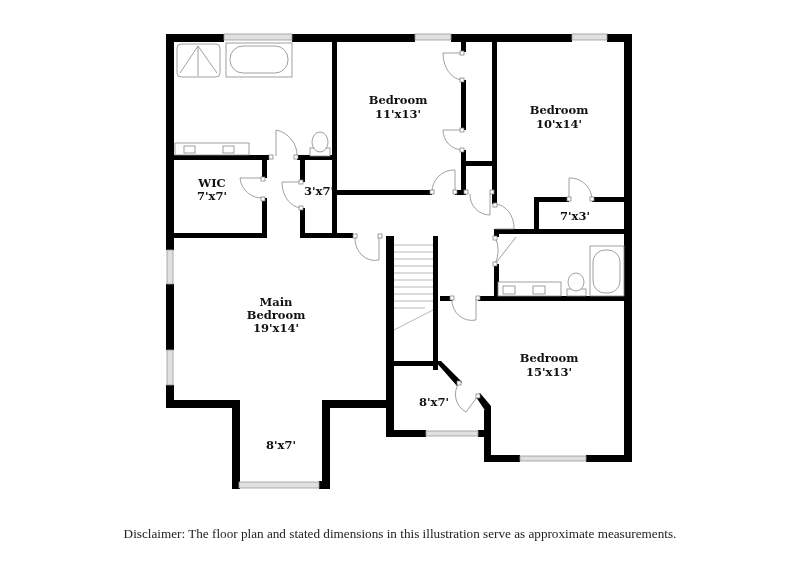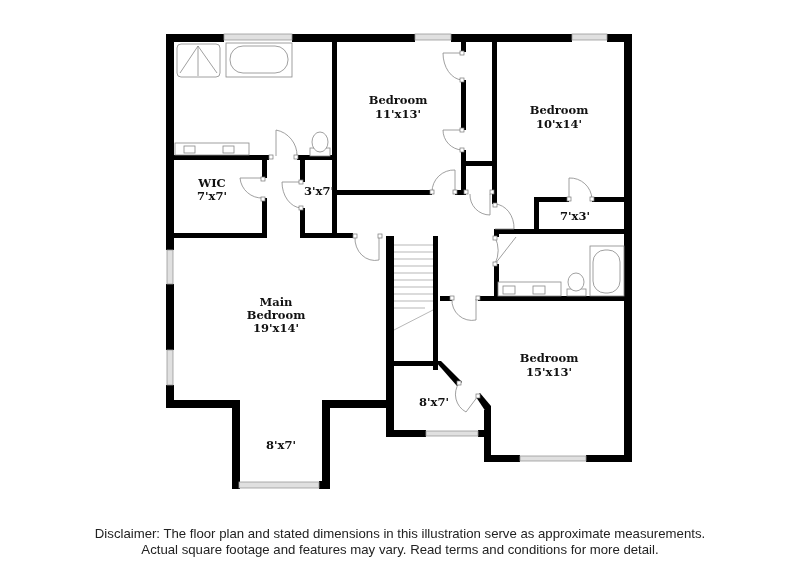--- a/index.html
+++ b/index.html
@@ -5,21 +5,21 @@
   html, body { margin: 0; padding: 0; background: #ffffff; }
   body { width: 800px; height: 582px; position: relative; overflow: hidden; font-family: "DejaVu Serif", "Liberation Serif", serif; }
   #plan { position: absolute; left: 0; top: 0; width: 800px; height: 520px; }
   .room-label { font-family: "DejaVu Serif", "Liberation Serif", serif; font-weight: bold; font-size: 11.5px; fill: #111; text-anchor: middle; }
   .wall { fill: #000; }
   .thin { fill: none; stroke: #888; stroke-width: 0.8; }
   .fixture { fill: #fff; stroke: #888; stroke-width: 0.8; }
   .window { fill: #e0e0e0; stroke: #9a9a9a; stroke-width: 0.8; }
   .jamb { fill: #fff; stroke: #777; stroke-width: 0.7; }
   .stair { stroke: #999; stroke-width: 0.7; }
-  #disclaimer { position: absolute; left: 0; top: 526px; width: 800px; text-align: center; font-family: Liberation Sans, sans-serif; font-size: 13.2px; line-height: 16px; color: #222; }
+  #disclaimer { position: absolute; left: 0; top: 526px; width: 800px; text-align: center; font-family: Liberation Serif, serif; font-size: 13.2px; line-height: 16px; color: #222; }
   #disclaimer div { white-space: nowrap; }
 </style>
 </head>
 <body>
 
 <svg id="plan" viewBox="0 0 800 520" xmlns="http://www.w3.org/2000/svg">
 
   <g>
 
     <rect class="wall" x="166" y="34" width="58" height="8"></rect>
@@ -225,14 +225,13 @@
 
     <text class="room-label" x="434" y="406">8'x7'</text>
 
     <text class="room-label" x="549" y="362">Bedroom</text>
     <text class="room-label" x="549" y="376">15'x13'</text>
   </g>
 </svg>
 
 <div id="disclaimer">
   <div>Disclaimer: The floor plan and stated dimensions in this illustration serve as approximate measurements.</div>
-  <div>Actual square footage and features may vary. Read terms and conditions for more detail.</div>
 </div>
 
 </body></html>

